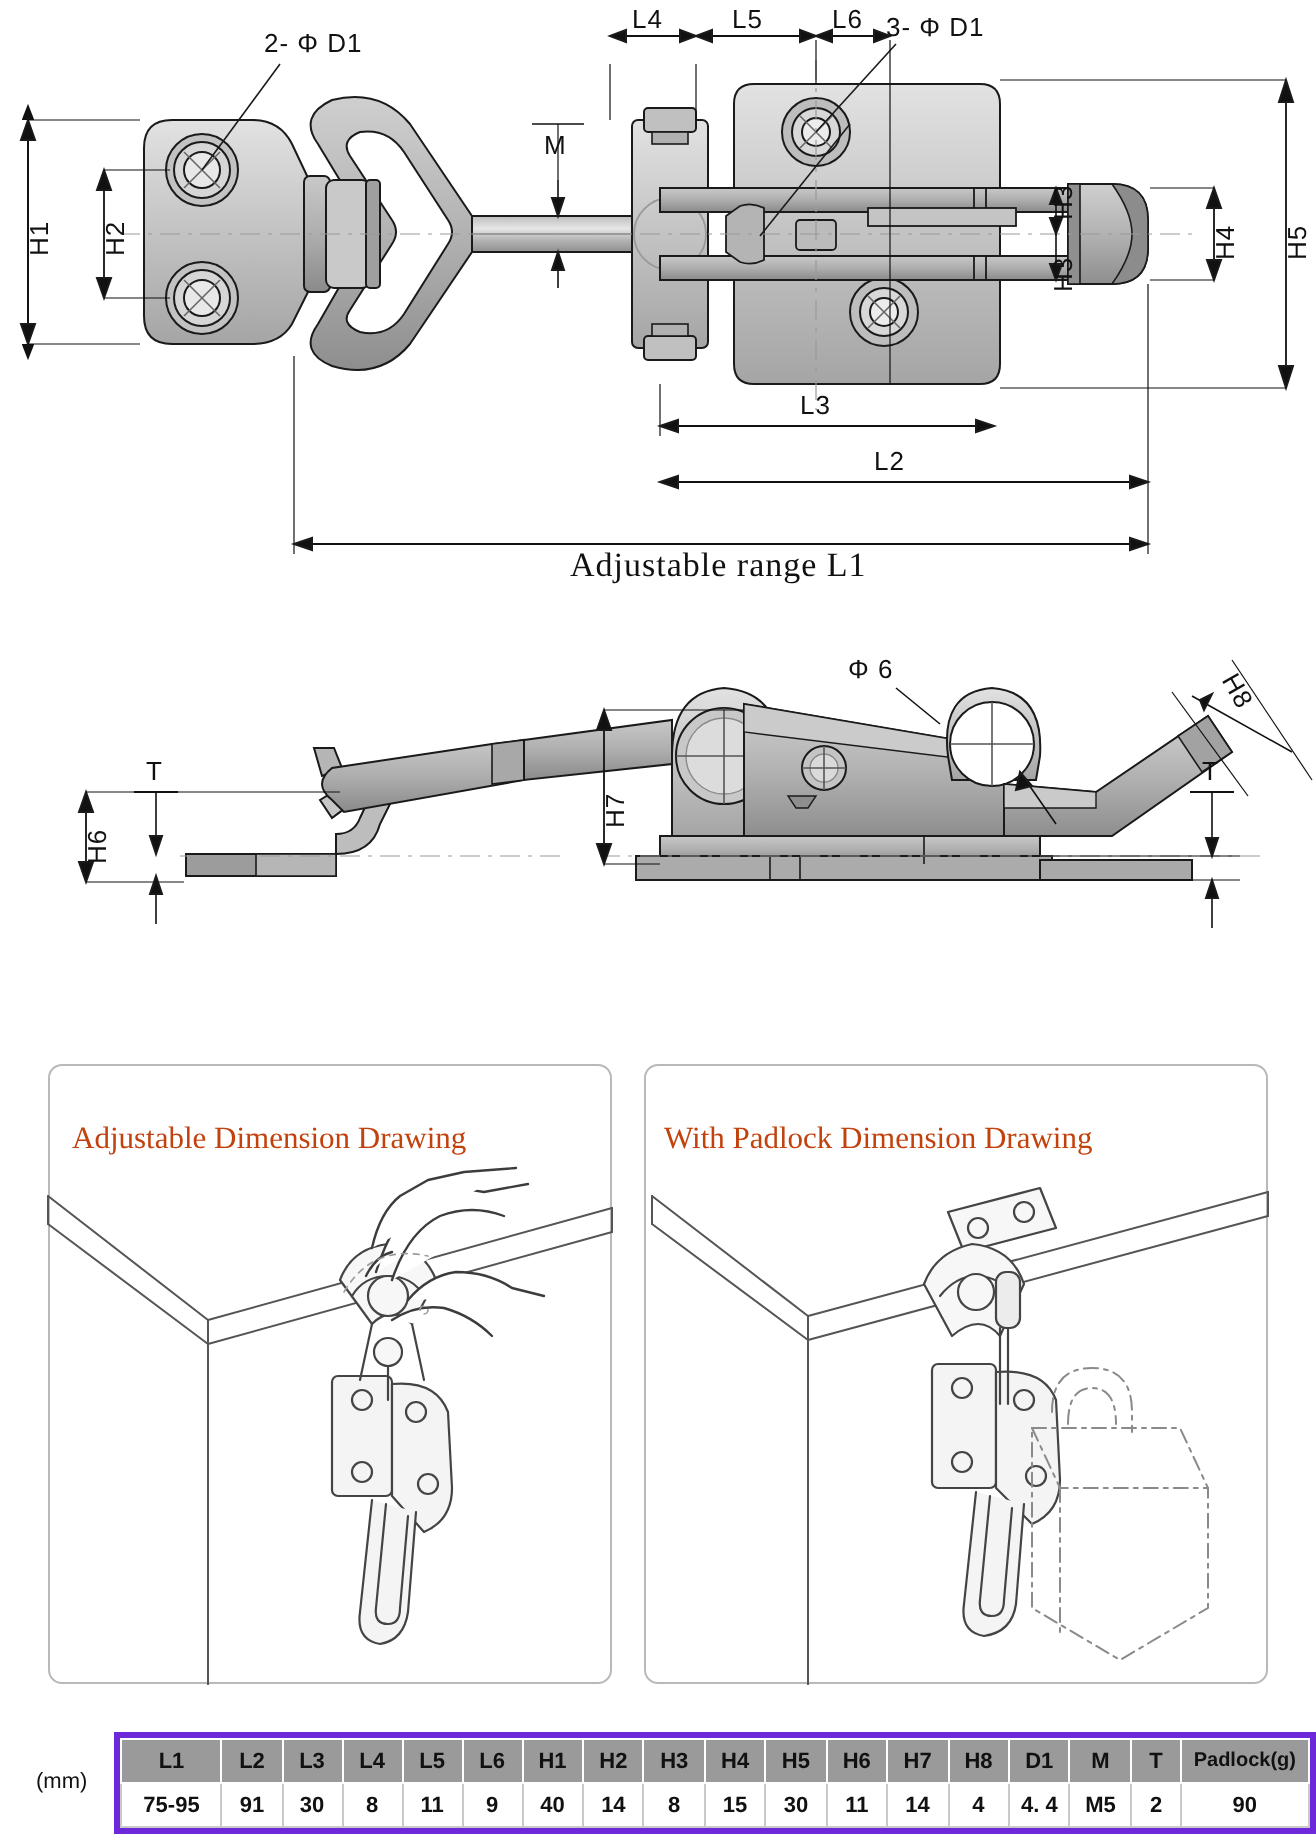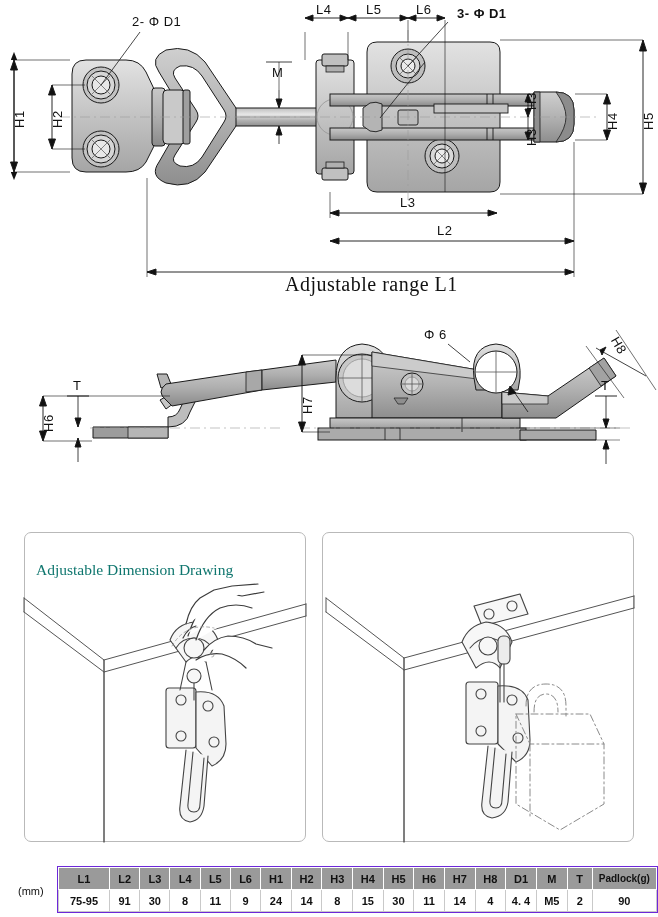--- a/index.html
+++ b/index.html
@@ -41,21 +41,21 @@
     position: absolute;
     border: 1px solid #b9b9b9;
     border-radius: 7px;
     background: #ffffff;
     box-sizing: border-box;
   }
   .panel-title {
     position: absolute;
     font-family: "Liberation Serif", serif;
     font-size: 15.5px;
-    color: #0f766e;
+    color: #c2410c;
     white-space: nowrap;
   }
 
   
   .table-wrap {
     position: absolute;
     left: 57px;
     top: 866px;
   }
   table.spec {
@@ -80,21 +80,21 @@
     border-bottom: 2px solid #9fb6c4;
   }
   table.spec td {
     background: #ffffff;
     border: 1px solid #c9c9c9;
     font-weight: bold;
     text-align: center;
   }
   table.spec tr.hdr th { border: 1px solid #ffffff; }
   .tbl-outer {
-    border: 1px solid #6d28d9;
+    border: 3px solid #6d28d9;
     display: inline-block;
     background: #14532d;
   }
   .unit-label {
     position: absolute;
     left: 18px; top: 885px;
     font-family: "Liberation Sans", sans-serif;
     font-size: 11px;
     color: #111;
     text-align: center;
@@ -381,50 +381,51 @@
       <path d="M606,428 L603,419 L609,419 Z" fill="#111"></path>
       <line x1="606" y1="440" x2="606" y2="464" stroke="#111" stroke-width="0.8"></line>
       <path d="M606,440 L603,449 L609,449 Z" fill="#111"></path>
       <line x1="595" y1="396" x2="617" y2="396" stroke="#111" stroke-width="0.9"></line>
       <line x1="520" y1="428" x2="620" y2="428" stroke="#111" stroke-width="0.5"></line>
       <line x1="520" y1="440" x2="620" y2="440" stroke="#111" stroke-width="0.5"></line>
     </g>
   </svg>
 
   <div class="dim-label" style="left:132px; top:14px;">2- Φ D1</div>
-  <div class="dim-label" style="left:457px; top:6px;font-weight:bold;">3- Φ D1</div>
+  <div class="dim-label" style="left:443px; top:6px;">3- Φ D1</div>
   <div class="dim-label" style="left:272px; top:65px;">M</div>
 
   <div class="dim-label vert" style="left:12px; top:128px;">H1</div>
   <div class="dim-label vert" style="left:50px; top:128px;">H2</div>
   <div class="dim-label vert" style="left:524px; top:110px;">H3</div>
   <div class="dim-label vert" style="left:524px; top:146px;">H3</div>
   <div class="dim-label vert" style="left:605px; top:130px;">H4</div>
   <div class="dim-label vert" style="left:641px; top:130px;">H5</div>
 
   <div class="dim-label" style="left:316px; top:2px;">L4</div>
   <div class="dim-label" style="left:366px; top:2px;">L5</div>
   <div class="dim-label" style="left:416px; top:2px;">L6</div>
   <div class="dim-label" style="left:400px; top:195px;">L3</div>
   <div class="dim-label" style="left:437px; top:223px;">L2</div>
-  <div class="dim-label" style="left:285px; top:273px; font-family:'Liberation Serif',serif; font-size:20px;">Adjustable range L1</div>
+  <div class="dim-label" style="left:285px; top:273px; font-family:'Liberation Serif',serif; font-size:17px;">Adjustable range L1</div>
 
   <div class="dim-label vert" style="left:41px; top:432px;">H6</div>
   <div class="dim-label" style="left:73px; top:378px;">T</div>
   <div class="dim-label vert" style="left:300px; top:414px;">H7</div>
   <div class="dim-label" style="left:424px; top:327px;">Φ 6</div>
   <div class="dim-label" style="left:621px; top:334px; transform:rotate(60deg); transform-origin:left top;">H8</div>
   <div class="dim-label" style="left:601px; top:378px;">T</div>
 
   <div class="panel" style="left:24px; top:532px; width:282px; height:310px;">
   </div>
   <div class="panel" style="left:322px; top:532px; width:312px; height:310px;">
   </div>
 
   <div class="panel-title" style="left:36px; top:561px;">Adjustable Dimension Drawing</div>
+  <div class="panel-title" style="left:332px; top:561px;">With Padlock Dimension Drawing</div>
 
   <svg class="svg-layer" viewBox="0 0 658 917">
     <g fill="none" stroke="#3a3a3a" stroke-width="1.1" stroke-linejoin="round" stroke-linecap="round">
 
       <g stroke="#555" stroke-width="1">
         <path d="M24,598 L104,660 L104,842"></path>
         <path d="M104,660 L306,604"></path>
         <path d="M24,612 L104,672 L306,616"></path>
         <path d="M24,598 L24,612"></path>
         <path d="M104,660 L104,672"></path>
@@ -545,21 +546,21 @@
           </tr>
         </thead>
         <tbody>
           <tr>
             <td>75-95</td>
             <td>91</td>
             <td>30</td>
             <td>8</td>
             <td>11</td>
             <td>9</td>
-            <td>24</td>
+            <td>40</td>
             <td>14</td>
             <td>8</td>
             <td>15</td>
             <td>30</td>
             <td>11</td>
             <td>14</td>
             <td>4</td>
             <td>4. 4</td>
             <td>M5</td>
             <td>2</td>

